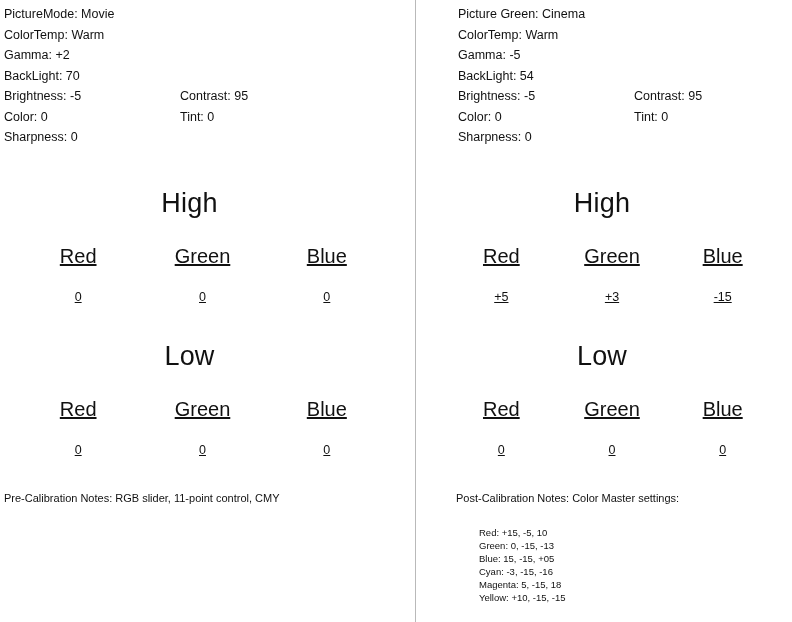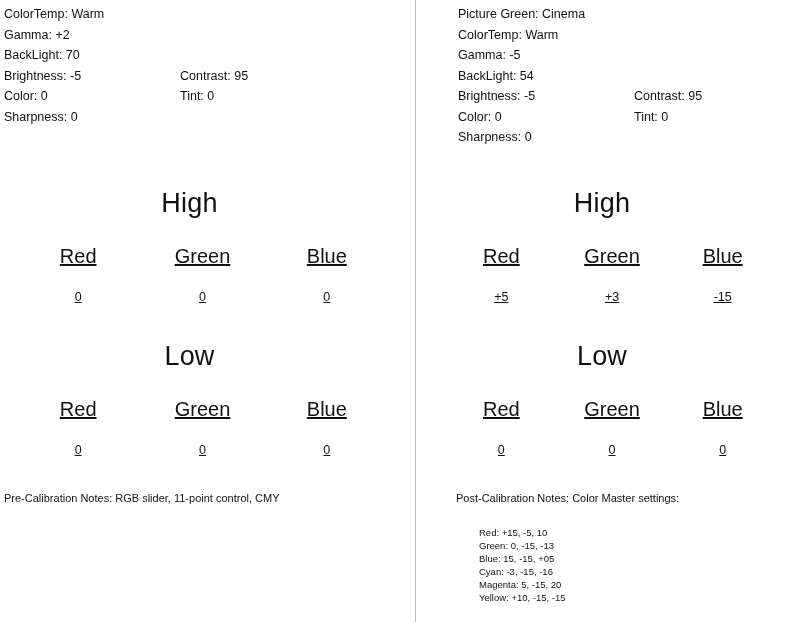--- a/index.html
+++ b/index.html
@@ -134,20 +134,23 @@
 <body>
 
 <div class="sheet">
 
   <div class="divider"></div>
 
   <div class="col col-left">
 
     <div class="settings">
       <div class="set-row">
+        <span class="set-label">PictureMode: Movie</span>
+      </div>
+      <div class="set-row">
         <span class="set-label">ColorTemp: Warm</span>
       </div>
       <div class="set-row">
         <span class="set-label">Gamma: +2</span>
       </div>
       <div class="set-row">
         <span class="set-label">BackLight: 70</span>
       </div>
       <div class="set-row">
         <span class="set-label">Brightness: -5</span>
@@ -268,20 +271,20 @@
       </div>
     </div>
 
     <div class="notes">
       <div class="notes-heading">Post-Calibration Notes: Color Master settings:</div>
       <div class="cm-list">
         <div class="cm-row">Red: +15, -5, 10</div>
         <div class="cm-row">Green: 0, -15, -13</div>
         <div class="cm-row">Blue: 15, -15, +05</div>
         <div class="cm-row">Cyan: -3, -15, -16</div>
-        <div class="cm-row">Magenta: 5, -15, 20</div>
+        <div class="cm-row">Magenta: 5, -15, 18</div>
         <div class="cm-row">Yellow: +10, -15, -15</div>
       </div>
     </div>
 
   </div>
 
 </div>
 
 </body></html>

